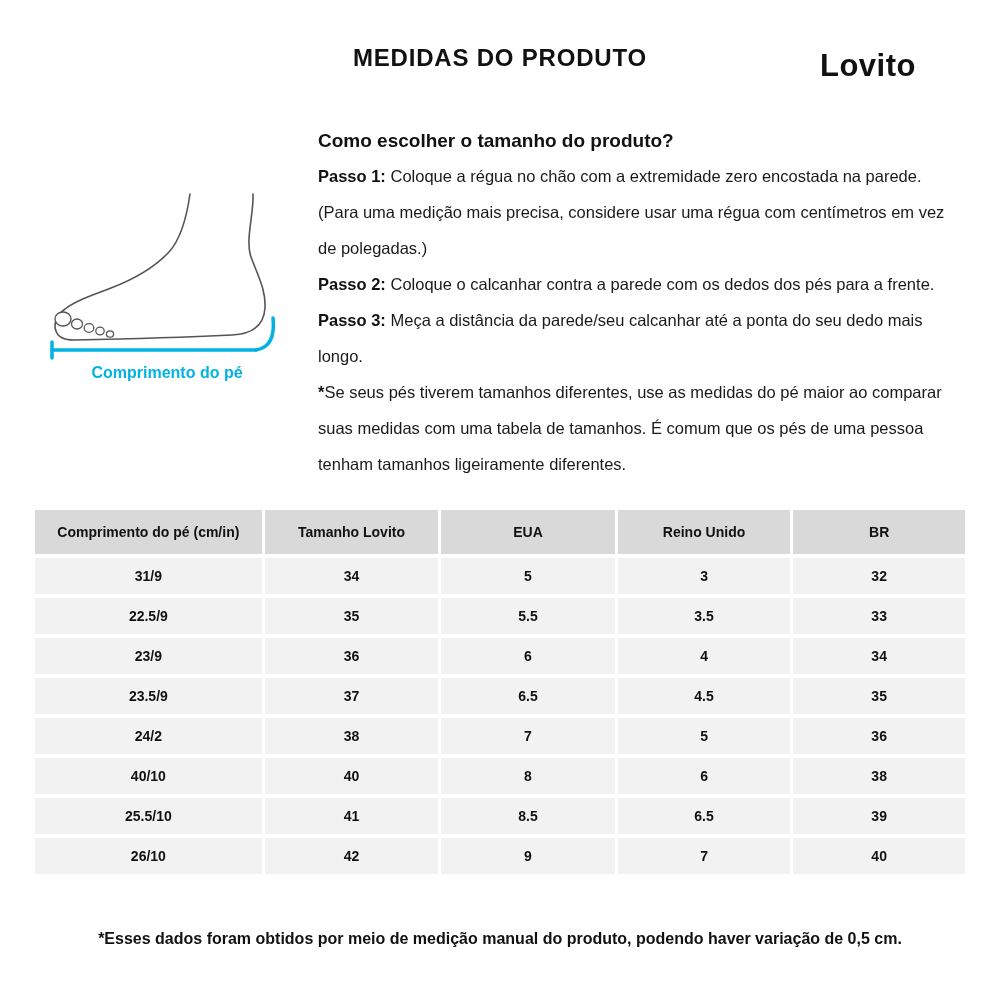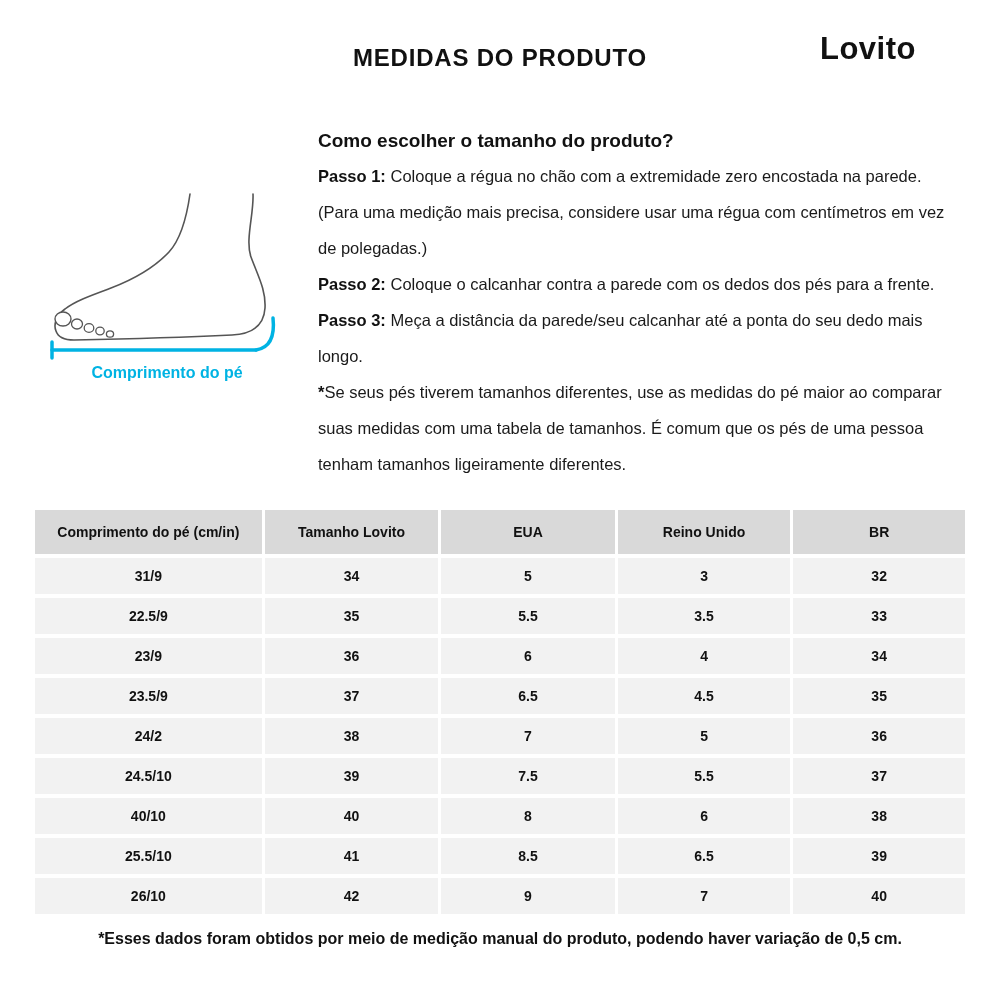--- a/index.html
+++ b/index.html
@@ -6,21 +6,21 @@
   html,body { background:#ffffff; }
   .page {
     position:relative; width:1000px; height:1000px; background:#ffffff;
     font-family:"Liberation Sans", sans-serif; color:#111; overflow:hidden;
   }
   .title {
     position:absolute; top:44px; left:0; width:100%;
     text-align:center; font-size:24px; font-weight:800; letter-spacing:0.8px;
   }
   .brand {
-    position:absolute; top:31px; right:84px;
+    position:absolute; top:48px; right:84px;
     font-size:31px; font-weight:700; letter-spacing:0.5px;
   }
   .instructions { position:absolute; left:318px; top:94px; width:628px; }
   .instructions h2 { font-size:19px; font-weight:800; margin-bottom:6px;margin-top:36px; }
   .instructions p { font-size:16.5px; line-height:36px; font-weight:400; color:#1a1a1a; }
   .step-label, .note-star { font-weight:700; color:#111; }
   .diagram { position:absolute; left:42px; top:192px; width:250px; text-align:center; }
   .diagram svg { display:block; }
   .caption { margin-top:2px; font-size:16px; font-weight:700; color:#00b3e3; }
   table.size-table {
@@ -120,27 +120,20 @@
           <td>35</td>
         </tr>
         <tr>
           <td>24/2</td>
           <td>38</td>
           <td>7</td>
           <td>5</td>
           <td>36</td>
         </tr>
         <tr>
-          <td>24.5/10</td>
-          <td>39</td>
-          <td>7.5</td>
-          <td>5.5</td>
-          <td>37</td>
-        </tr>
-        <tr>
           <td>40/10</td>
           <td>40</td>
           <td>8</td>
           <td>6</td>
           <td>38</td>
         </tr>
         <tr>
           <td>25.5/10</td>
           <td>41</td>
           <td>8.5</td>

